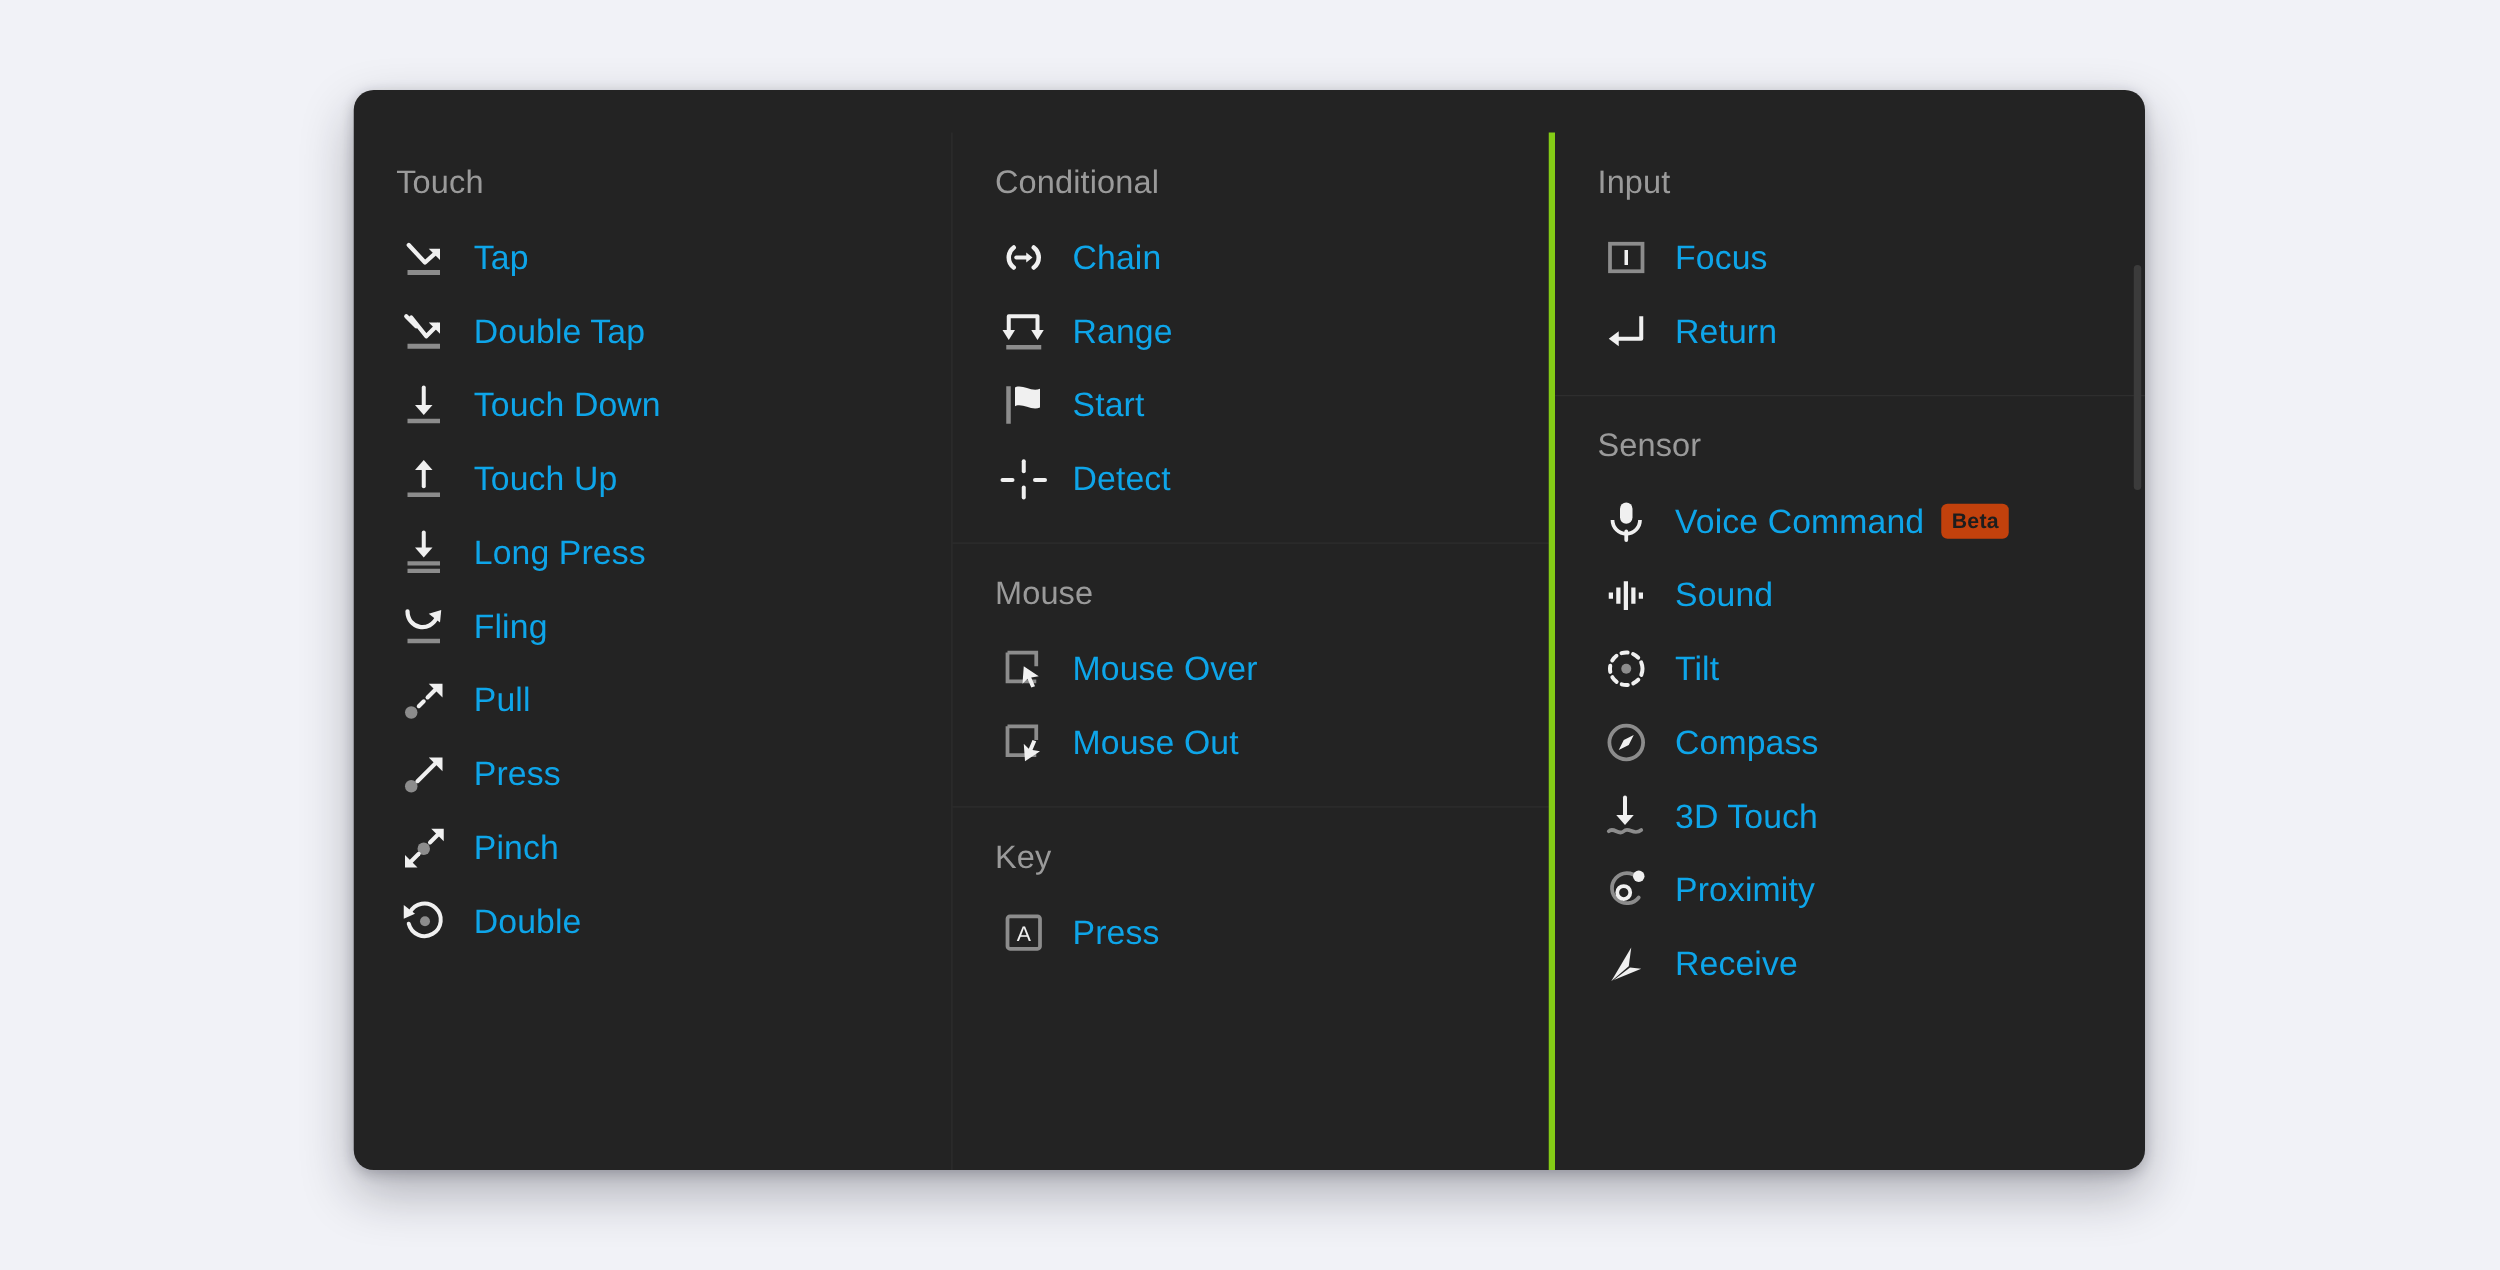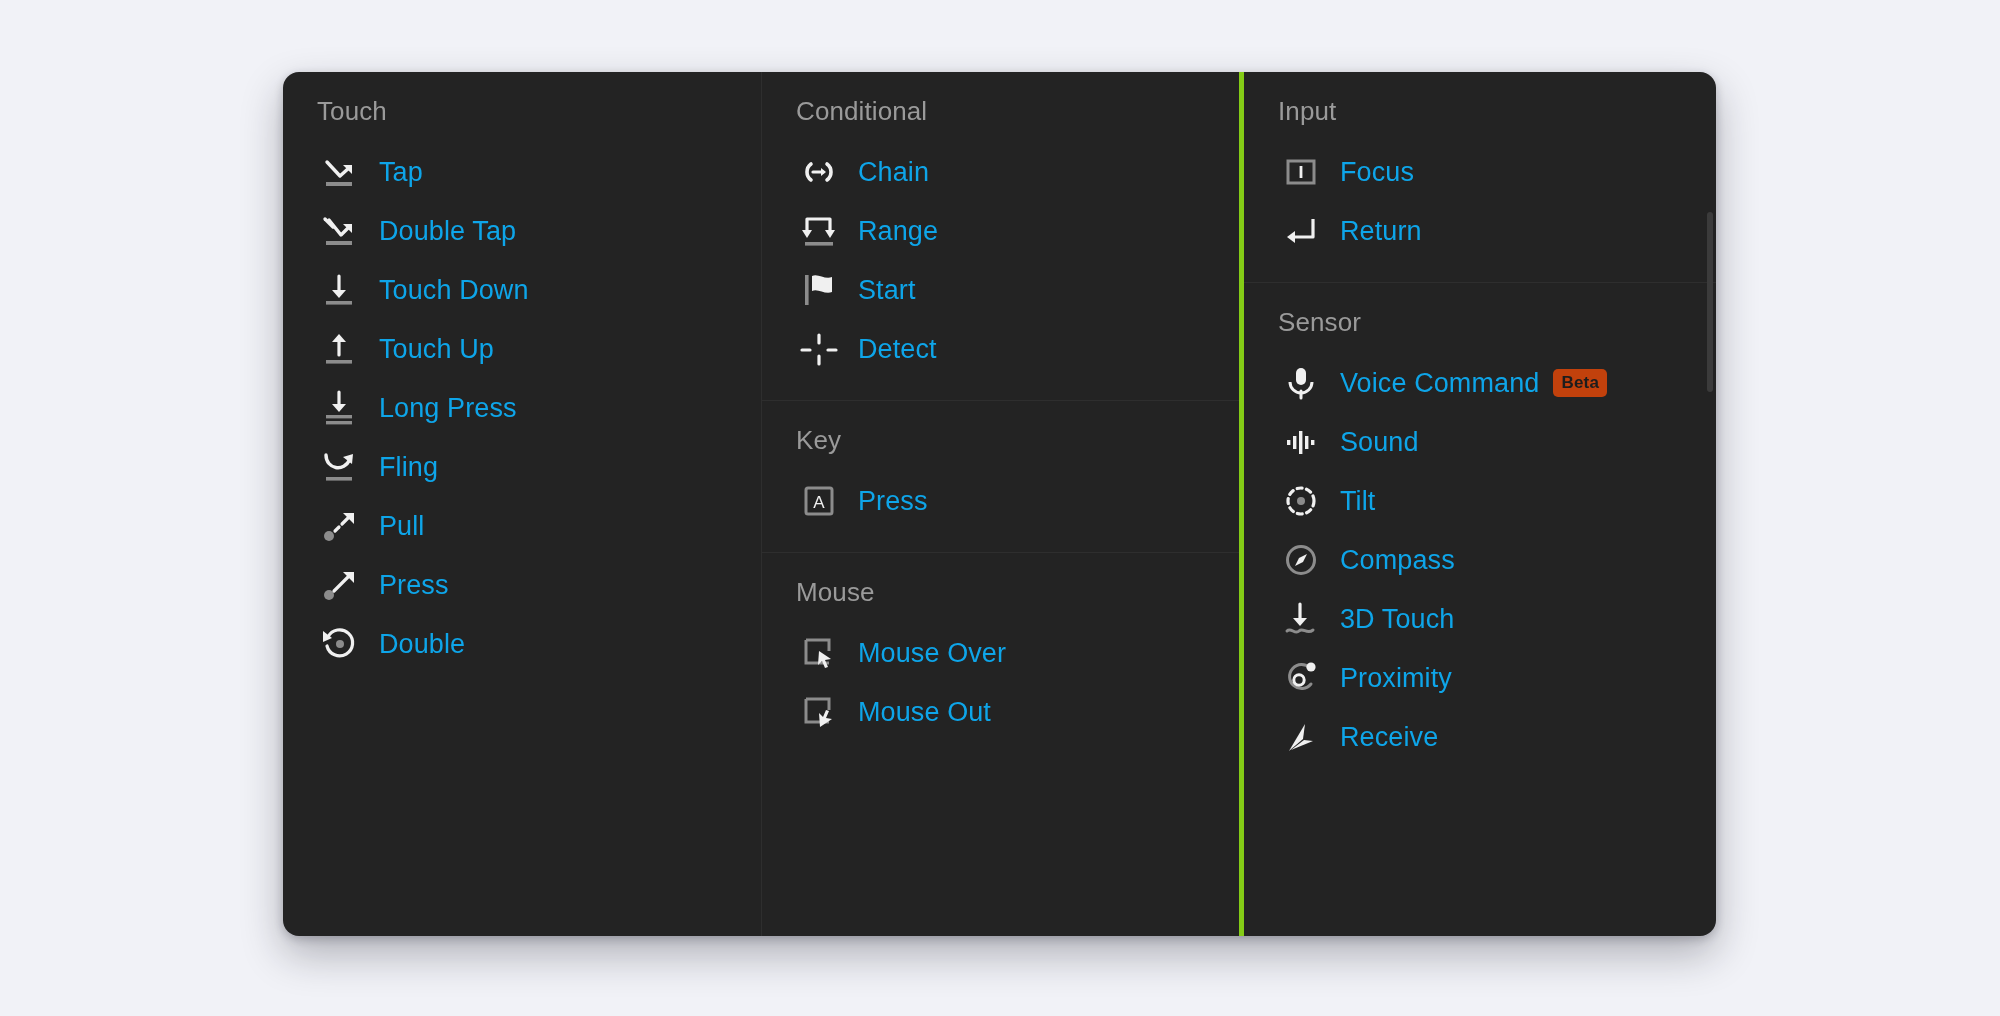--- a/index.html
+++ b/index.html
@@ -30,20 +30,21 @@
     box-shadow: 0 18px 42px rgba(22, 24, 36, 0.30),
                 0 3px 10px rgba(22, 24, 36, 0.22);
     display: flex;
     overflow: hidden;
   }
 
   .column {
     position: relative;
     height: 100%;
     box-sizing: border-box;
+    margin-top: 34px;
   }
   .col-touch       { width: 478px; }
   .col-conditional { width: 478px; border-left: 1px solid #2e2e2e; }
   .col-input       { width: 477px; border-left: 5px solid #84cc16; }
 
   .group {
     box-sizing: border-box;
     padding: 24px 0 22px 0;
   }
   .group + .group {
@@ -208,20 +209,32 @@
           <span class="item-icon">
             <svg width="40" height="40" viewBox="0 0 40 40">
               <circle cx="9" cy="30" r="5" fill="#8c8c8c"></circle>
               <line x1="14" y1="26" x2="29" y2="11" stroke="#f0f0f0" stroke-width="3.2" stroke-linecap="round"></line>
               <path d="M23 7 L34 7 L34 18 Z" fill="#f0f0f0"></path>
             </svg>
           </span>
           <span class="item-label">Press</span>
         </div>
 
+        <div class="menu-item">
+          <span class="item-icon">
+            <svg width="40" height="40" viewBox="0 0 40 40">
+              <circle cx="19" cy="21" r="5" fill="#8c8c8c"></circle>
+              <line x1="8" y1="32" x2="15" y2="25" stroke="#f0f0f0" stroke-width="3.2" stroke-linecap="round"></line>
+              <path d="M4 36 L4 26 L14 36 Z" fill="#f0f0f0"></path>
+              <line x1="24" y1="16" x2="31" y2="9" stroke="#f0f0f0" stroke-width="3.2" stroke-linecap="round"></line>
+              <path d="M25 5 L35 5 L35 15 Z" fill="#f0f0f0"></path>
+            </svg>
+          </span>
+          <span class="item-label">Pinch</span>
+        </div>
 
         <div class="menu-item">
           <span class="item-icon">
             <svg width="40" height="40" viewBox="0 0 40 40">
               <path d="M8 13 A13 13 0 1 1 7 22" fill="none" stroke="#f0f0f0" stroke-width="3.2" stroke-linecap="round"></path>
               <path d="M3 7 L12 14 L3 18 Z" fill="#f0f0f0"></path>
               <circle cx="20" cy="20" r="4" fill="#8c8c8c"></circle>
             </svg>
           </span>
           <span class="item-label">Double</span>
@@ -275,54 +288,54 @@
               <line x1="29" y1="21" x2="37" y2="21" stroke="#f0f0f0" stroke-width="3.2" stroke-linecap="round"></line>
               <line x1="20" y1="6" x2="20" y2="14" stroke="#f0f0f0" stroke-width="3.2" stroke-linecap="round"></line>
               <line x1="20" y1="27" x2="20" y2="35" stroke="#f0f0f0" stroke-width="3.2" stroke-linecap="round"></line>
             </svg>
           </span>
           <span class="item-label">Detect</span>
         </div>
       </div>
 
       <div class="group">
+        <div class="group-title">Mouse</div>
+
+        <div class="menu-item">
+          <span class="item-icon">
+            <svg width="40" height="40" viewBox="0 0 40 40">
+              <path d="M7 7 L30 7 L30 18 M30 30 L7 30 L7 7" fill="none" stroke="#8c8c8c" stroke-width="3"></path>
+              <path d="M20 18 L32 26 L26 27 L29 34 L26 35 L23 28 L19 32 Z" fill="#f0f0f0"></path>
+            </svg>
+          </span>
+          <span class="item-label">Mouse Over</span>
+        </div>
+
+        <div class="menu-item">
+          <span class="item-icon">
+            <svg width="40" height="40" viewBox="0 0 40 40">
+              <path d="M7 7 L30 7 L30 18 M30 30 L7 30 L7 7" fill="none" stroke="#8c8c8c" stroke-width="3"></path>
+              <path d="M33 19 L21 27 L27 28 L24 35 L27 36 L30 29 L34 33 Z" fill="#f0f0f0" transform="rotate(180 27 27)"></path>
+            </svg>
+          </span>
+          <span class="item-label">Mouse Out</span>
+        </div>
+      </div>
+
+      <div class="group">
         <div class="group-title">Key</div>
 
         <div class="menu-item">
           <span class="item-icon">
             <svg width="40" height="40" viewBox="0 0 40 40">
               <rect x="7" y="7" width="26" height="26" rx="2" fill="none" stroke="#8c8c8c" stroke-width="3"></rect>
               <text x="20" y="27" text-anchor="middle" fill="#f0f0f0" font-family="Liberation Sans, sans-serif" font-size="17">A</text>
             </svg>
           </span>
           <span class="item-label">Press</span>
-        </div>
-      </div>
-
-      <div class="group">
-        <div class="group-title">Mouse</div>
-
-        <div class="menu-item">
-          <span class="item-icon">
-            <svg width="40" height="40" viewBox="0 0 40 40">
-              <path d="M7 7 L30 7 L30 18 M30 30 L7 30 L7 7" fill="none" stroke="#8c8c8c" stroke-width="3"></path>
-              <path d="M20 18 L32 26 L26 27 L29 34 L26 35 L23 28 L19 32 Z" fill="#f0f0f0"></path>
-            </svg>
-          </span>
-          <span class="item-label">Mouse Over</span>
-        </div>
-
-        <div class="menu-item">
-          <span class="item-icon">
-            <svg width="40" height="40" viewBox="0 0 40 40">
-              <path d="M7 7 L30 7 L30 18 M30 30 L7 30 L7 7" fill="none" stroke="#8c8c8c" stroke-width="3"></path>
-              <path d="M33 19 L21 27 L27 28 L24 35 L27 36 L30 29 L34 33 Z" fill="#f0f0f0" transform="rotate(180 27 27)"></path>
-            </svg>
-          </span>
-          <span class="item-label">Mouse Out</span>
         </div>
       </div>
     </div>
 
     <div class="column col-input">
 
       <div class="group">
         <div class="group-title">Input</div>
 
         <div class="menu-item">

